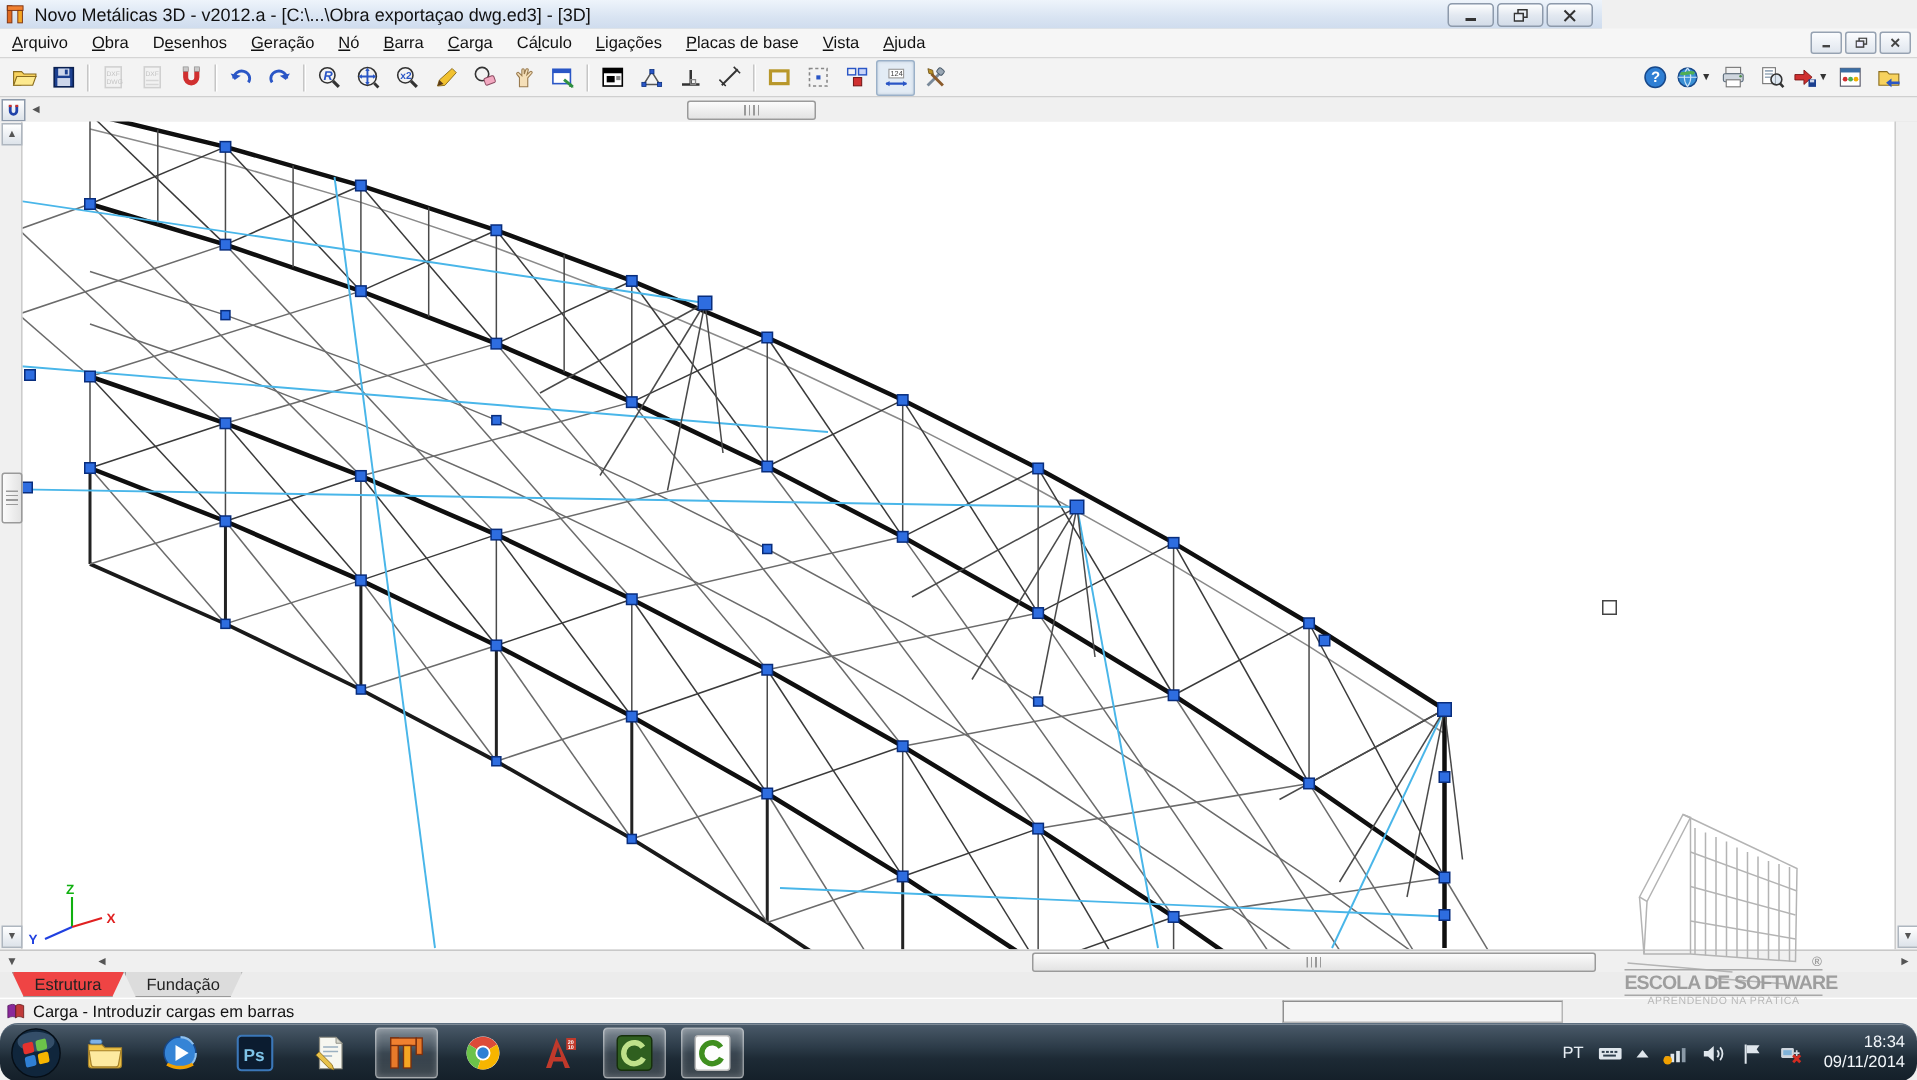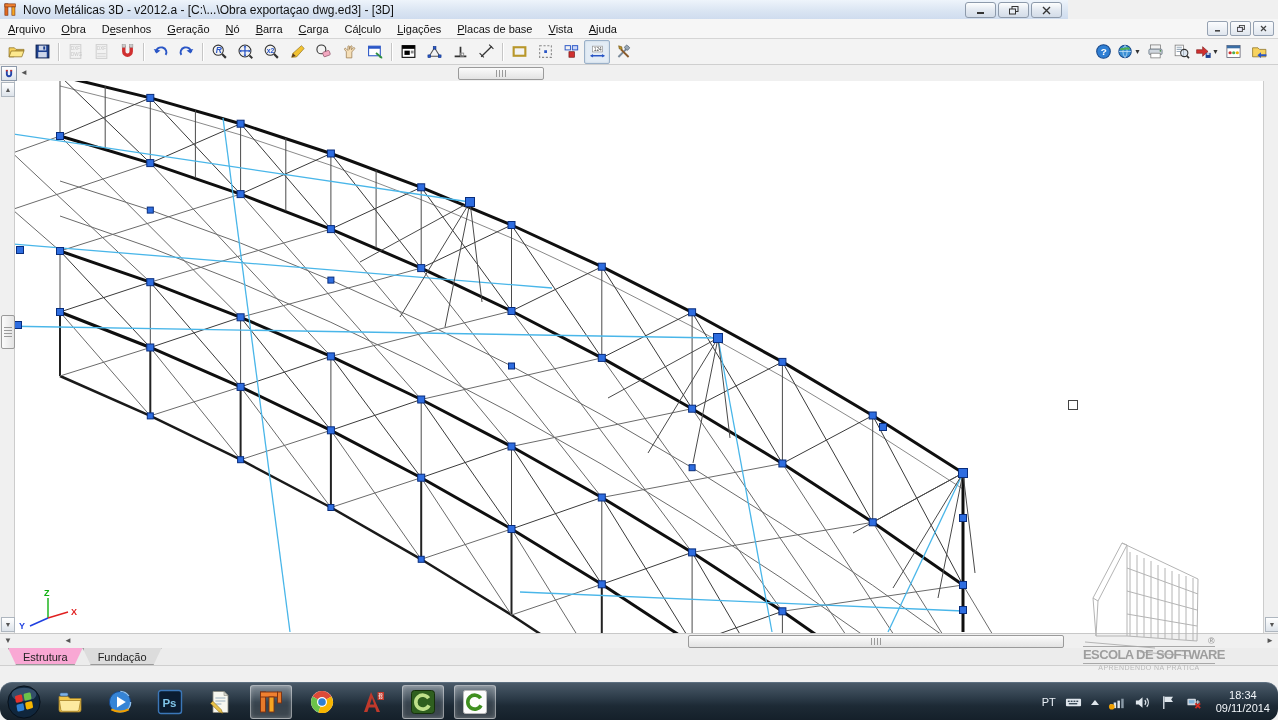--- a/index.html
+++ b/index.html
@@ -57,40 +57,40 @@
     background:repeating-linear-gradient(#9a9a9a 0 1px,transparent 1px 3px);}
   #wire{position:absolute;left:14px;top:0;width:1250px;height:552px;}
   
   .botscroll{position:absolute;left:0;top:633px;width:1278px;height:15px;background:#f0f0f0;
     border-top:1px solid #c8c8c8;border-bottom:1px solid #c8c8c8;}
   
   .tabrow{position:absolute;left:0;top:648px;width:1278px;height:17px;background:#ececec;border-bottom:1px solid #cfcfcf;
     display:flex;align-items:stretch;padding-left:8px;font-size:11px;color:#222;}
   .tab{position:relative;padding:1px 14px 0 14px;display:flex;align-items:center;
     clip-path:polygon(0 0,100% 0,calc(100% - 8px) 100%,8px 100%);background:#dcdcdc;border:1px solid #9a9a9a;border-top:none;}
-  .tab.active{background:#f9a8d4;}
+  .tab.active{background:#ef4444;}
   
   .statusbar{position:absolute;left:0;top:665px;width:1278px;height:17px;background:#f0f0f0;border-top:1px solid #ffffff;
     display:flex;align-items:center;font-size:11px;color:#111;}
   .statusbar svg{width:13px;height:13px;margin:0 5px 0 4px;}
   .statpanel{position:absolute;left:855px;top:1px;width:185px;height:13px;border:1px solid #b5b5b5;
     border-top-color:#8f8f8f;border-left-color:#8f8f8f;background:#f4f4f4;}
   
   .taskbar{position:absolute;left:0;top:682px;width:1278px;height:38px;
     background:linear-gradient(#4a5a69,#2c3b48 40%,#1d2a35 60%,#141f29);border-top:1px solid #5d6f80;
     display:flex;align-items:center;z-index:60;border-radius:12px;}
   .orb{width:36px;height:36px;margin:0 8px 0 6px;flex:0 0 auto;}
   .taskicons{display:flex;align-items:center;gap:10px;}
   .tkbtn{width:40px;height:32px;display:flex;align-items:center;justify-content:center;border-radius:3px;}
   .tkbtn svg{width:26px;height:26px;}
   .tkbtn.active{background:linear-gradient(rgba(255,255,255,.32),rgba(255,255,255,.10) 50%,rgba(255,255,255,.18));
     border:1px solid rgba(255,255,255,.45);box-shadow:inset 0 0 4px rgba(255,255,255,.25);}
   .tray{margin-left:auto;display:flex;align-items:center;gap:9px;padding-right:8px;color:#e8eef4;font-size:11px;}
   .tray svg{width:17px;height:17px;}
-  .clock{text-align:center;font-size:11px;line-height:13px;color:#f2f6fa;padding-left:4px;}
+  .clock{text-align:right;font-size:11px;line-height:13px;color:#f2f6fa;padding-left:4px;}
   .traytri{width:0;height:0;border-left:4px solid transparent;border-right:4px solid transparent;border-bottom:5px solid #dfe6ec;}
   
   .watermark{position:absolute;left:1080px;top:528px;width:150px;height:150px;z-index:30;pointer-events:none;}
   .wm-line1{position:absolute;left:3px;top:118px;width:132px;border-top:1.5px solid #a8a8a8;border-bottom:1.5px solid #a8a8a8;
     font-size:13px;font-weight:bold;letter-spacing:-.6px;color:#9e9e9e;white-space:nowrap;text-align:center;padding:0 0 1px 0;}
   .wm-reg{position:absolute;left:128px;top:108px;font-size:9px;font-weight:bold;color:#9e9e9e;}
   .wm-line2{position:absolute;left:3px;top:136px;width:132px;font-size:7px;letter-spacing:.4px;color:#b9b9b9;text-align:center;}
   .selsq{position:absolute;width:8px;height:8px;border:1px solid #444;background:#fff;}
 </style>
 </head>
@@ -601,20 +601,28 @@
         <span class="grip"></span>
       </span>
     <span class="arrowglyph" style="position:absolute;right:4px;top:3px;">►</span>
   </div>
 
   <div class="tabrow" id="tabrow">
       <span class="tab active">Estrutura</span>
       <span class="tab">Fundação</span>
     </div>
 
+  <div class="statusbar">
+    <svg viewBox="0 0 16 16">
+      <path d="M8 3C6.8 1.6 4.6 1.6 1.5 3v10c3.1-1.4 5.3-1.4 6.5 0z" fill="#8a2a9a" stroke="#4a1055" stroke-width=".6"></path>
+      <path d="M8 3c1.2-1.4 3.4-1.4 6.5 0v10c-3.1-1.4-5.3-1.4-6.5 0z" fill="#c03a3a" stroke="#5a1010" stroke-width=".6"></path>
+    </svg>
+    <span>Carga - Introduzir cargas em barras</span>
+    <span class="statpanel"></span>
+  </div>
 
   <div class="watermark">
     <svg width="150" height="150" viewBox="0 0 150 150">
       <g stroke="#b4b4b4" stroke-width="1" fill="none">
         <path d="M13 70 L42 15 L47 17 L18 73 Z"></path>
         <path d="M42 15 L118 51 L117 113 L47 108 L16 108 L13 70"></path>
         <path d="M47 17 L47 108"></path>
         <path d="M18 73 L16 108"></path>
         <path d="M50 24 L50 108 M57 27 L57 109 M64 30 L64 109 M71 33 L71 110 M78 37 L78 110 M85 40 L85 111 M92 43 L92 111 M99 46 L99 112 M106 48 L106 112 M113 50 L113 113"></path>
         <path d="M47 40 L118 66 M47 63 L117 82 M47 86 L117 98"></path>

